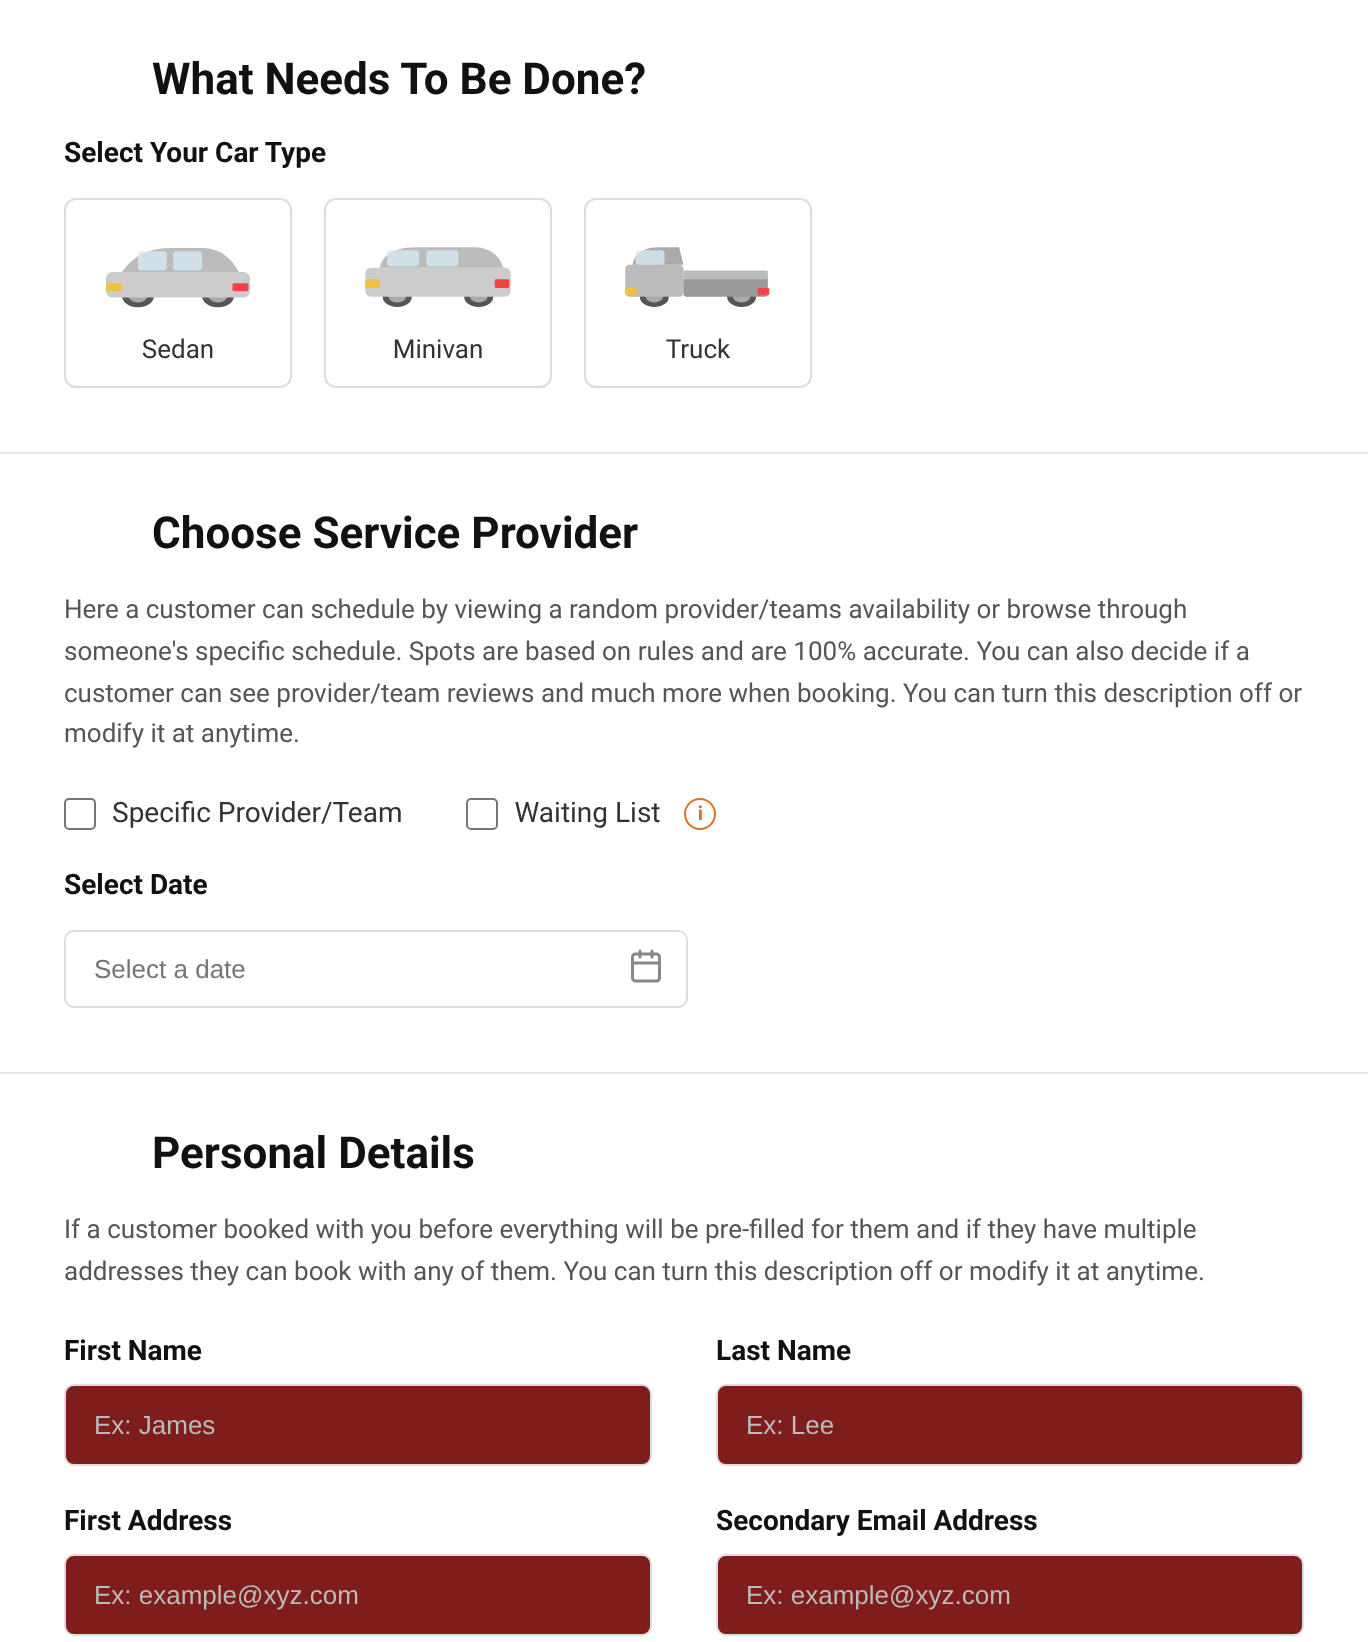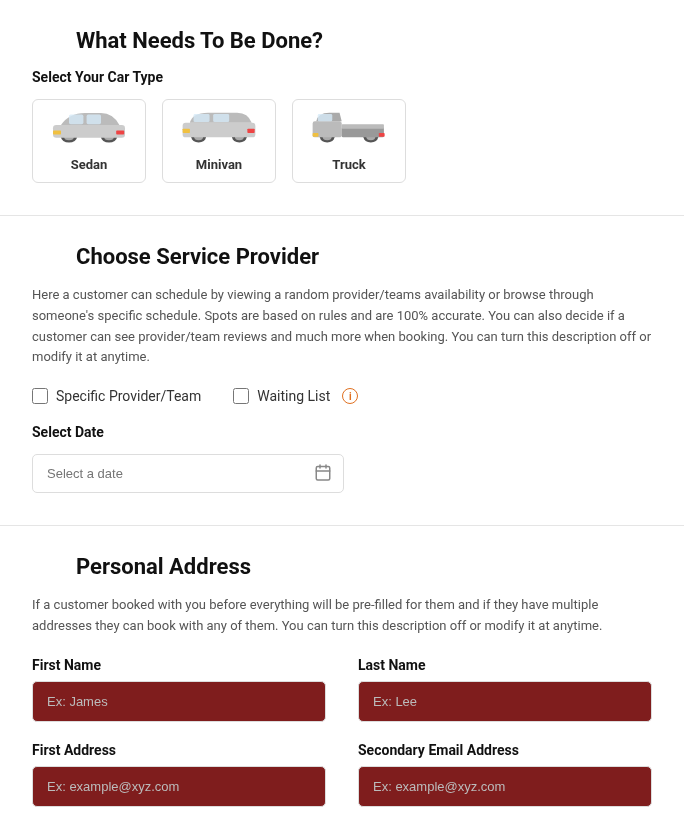--- a/index.html
+++ b/index.html
@@ -40,28 +40,27 @@
     }
 
     .car-type-grid {
       display: flex;
       gap: 16px;
     }
 
     .car-type-card {
       border: 1px solid #ddd;
       border-radius: 6px;
-      padding: 1px 16px 10px 16px;
+      padding: 12px 16px 10px 16px;
       display: flex;
       flex-direction: column;
       align-items: center;
       cursor: pointer;
       min-width: 110px;
       background: #fff;
-      font-weight: bold;
     }
 
     .car-icon {
       width: 80px;
       height: 48px;
       display: flex;
       align-items: center;
       justify-content: center;
       margin-bottom: 8px;
     }
@@ -277,21 +276,21 @@
         <rect x="3" y="4" width="18" height="18" rx="2"></rect>
         <line x1="16" y1="2" x2="16" y2="6"></line>
         <line x1="8" y1="2" x2="8" y2="6"></line>
         <line x1="3" y1="10" x2="21" y2="10"></line>
       </svg>
     </span>
   </div>
 </div>
 
 <div class="section">
-  <div class="section-title">Personal Address</div>
+  <div class="section-title">Personal Details</div>
   <div class="section-desc">If a customer booked with you before everything will be pre-filled for them and if they have multiple addresses they can book with any of them. You can turn this description off or modify it at anytime.</div>
 
   <div class="field-row">
     <div class="field-col">
       <div class="field-label">First Name</div>
       <input type="text" class="text-input" placeholder="Ex: James" style="">
     </div>
     <div class="field-col">
       <div class="field-label">Last Name</div>
       <input type="text" class="text-input" placeholder="Ex: Lee" style="">

